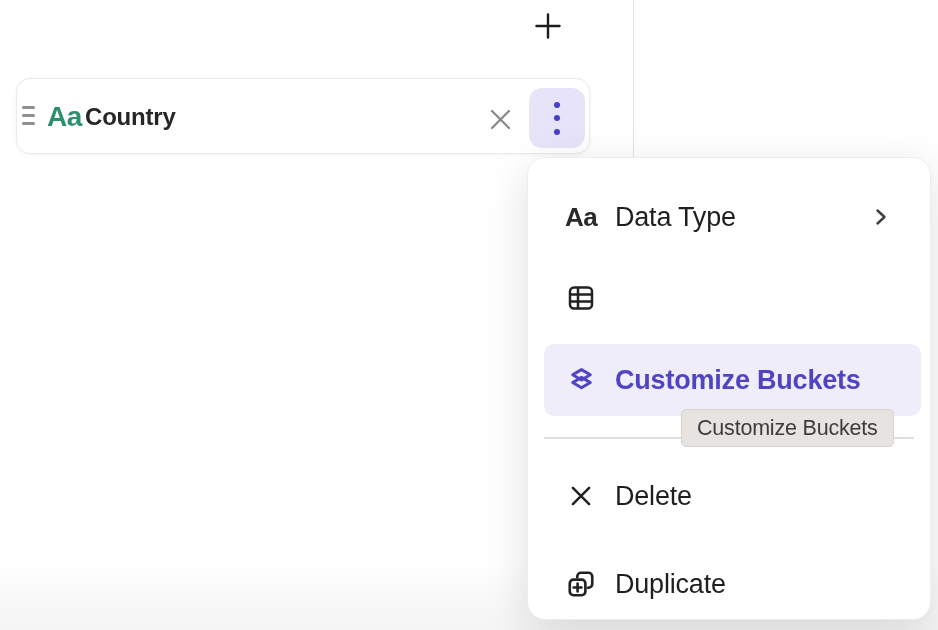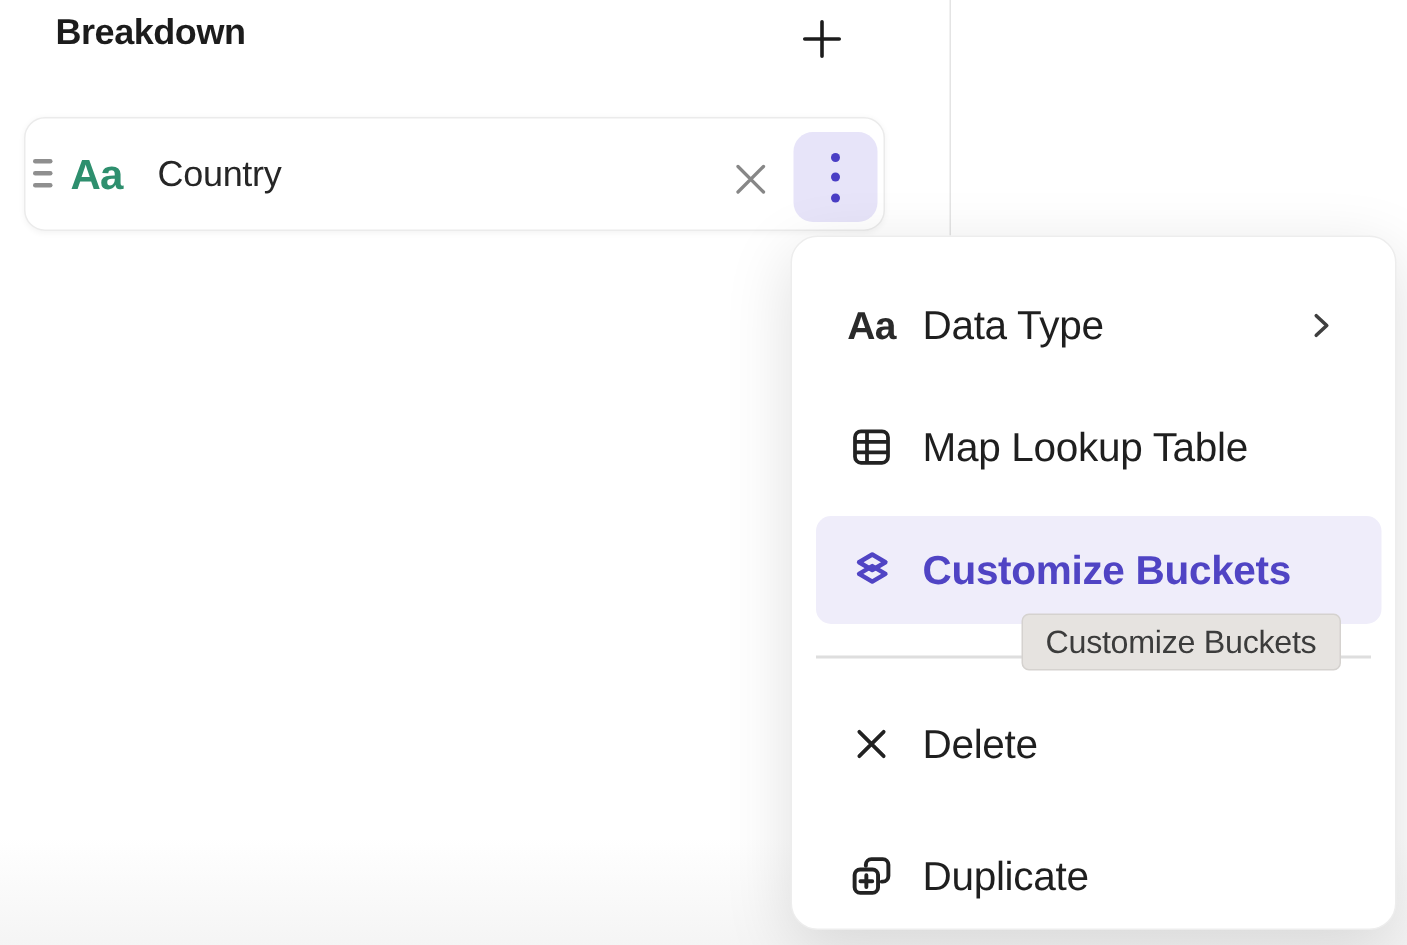--- a/index.html
+++ b/index.html
@@ -49,23 +49,23 @@
   .drag-handle span {
     display: block; width: 13px; height: 2.5px; background: #8f8f8f;
     border-radius: 2px; margin-bottom: 5.5px;
   }
   .card-type {
     position: absolute; left: 30px; top: 0; height: 76px;
     display: flex; align-items: center;
     font-size: 28px; font-weight: 600; color: #2e8f6e; letter-spacing: -0.5px;
   }
   .card-name {
-    position: absolute; left: 88px; top: 0; height: 76px;
+    position: absolute; left: 68px; top: 0; height: 76px;
     display: flex; align-items: center;
-    font-size: 24px; color: #262626; letter-spacing: -0.2px;
+    font-size: 24px; color: #262626; letter-spacing: -0.2px; font-weight: bold;
   }
   .card-close {
     position: absolute; left: 469px; top: 26px; width: 28px; height: 28px;
     display: flex; align-items: center; justify-content: center;
     background: transparent; border: none; cursor: pointer;
   }
   .kebab-btn {
     position: absolute; left: 512px; top: 9px; width: 56px; height: 60px;
     background: #e7e4f9; border: none; border-radius: 13px; cursor: pointer;
     display: flex; flex-direction: column; align-items: center; justify-content: center;
@@ -115,21 +115,20 @@
   svg { display: block; }
 </style>
 </head>
 <body>
 
 <div class="stage">
 
   <div class="bg-fade"></div>
   <div class="pane-divider"></div>
 
-  <div class="panel-title">Breakdown</div>
 
   <button class="add-btn">
     <span>
       <svg width="30" height="30" viewBox="0 0 30 30">
         <path d="M15 3.5 V26.5 M3.5 15 H26.5" stroke="#1c1c1c" stroke-width="2.4" stroke-linecap="round" fill="none"></path>
       </svg>
     </span>
   </button>
 
   <div class="field-card">
@@ -166,21 +165,20 @@
       </span>
     </div>
 
     <div class="menu-item item-1">
       <span class="mi-icon">
         <svg width="30" height="30" viewBox="0 0 24 24">
           <rect x="3.2" y="3.6" width="17.6" height="16.8" rx="3.2" stroke="#222222" stroke-width="2" fill="none"></rect>
           <path d="M9.6 3.6 V20.4 M3.2 9.2 H20.8 M3.2 14.8 H20.8" stroke="#222222" stroke-width="2" fill="none"></path>
         </svg>
       </span>
-      <span class="mi-label">Map Lookup Table</span>
     </div>
 
     <div class="menu-item item-2 active">
       <span class="mi-icon">
         <svg width="31" height="31" viewBox="0 0 24 24">
           <path d="M12 3.6 L18.8 7.6 L12 11.6 L5.2 7.6 Z" stroke="#5044c4" stroke-width="2.3" stroke-linejoin="round" fill="none"></path>
           <path d="M5.2 13.6 L12 17.6 L18.8 13.6 L12 9.6 Z" stroke="#5044c4" stroke-width="2.3" stroke-linejoin="round" fill="none"></path>
         </svg>
       </span>
       <span class="mi-label">Customize Buckets</span>

